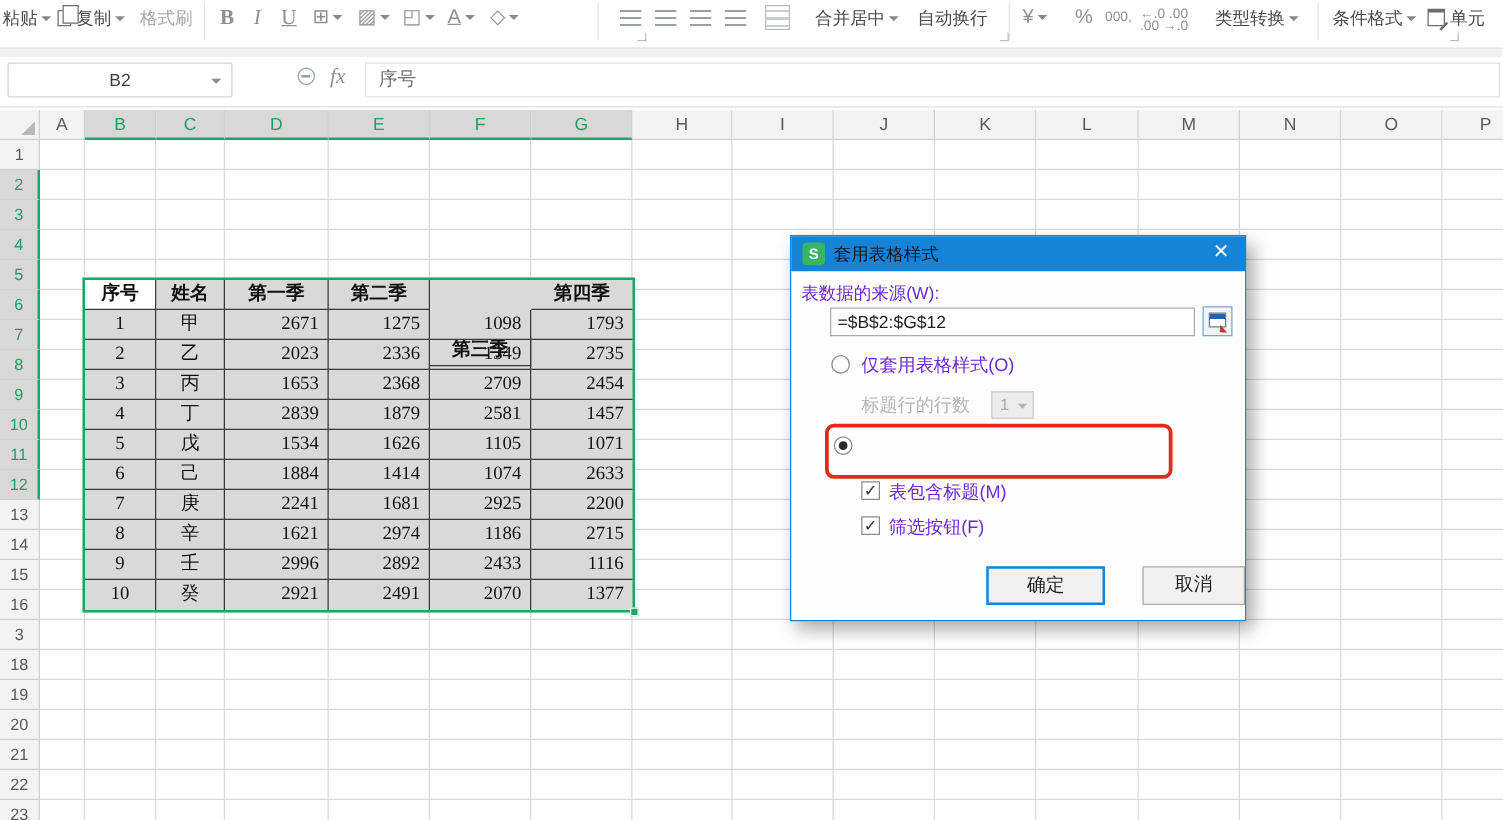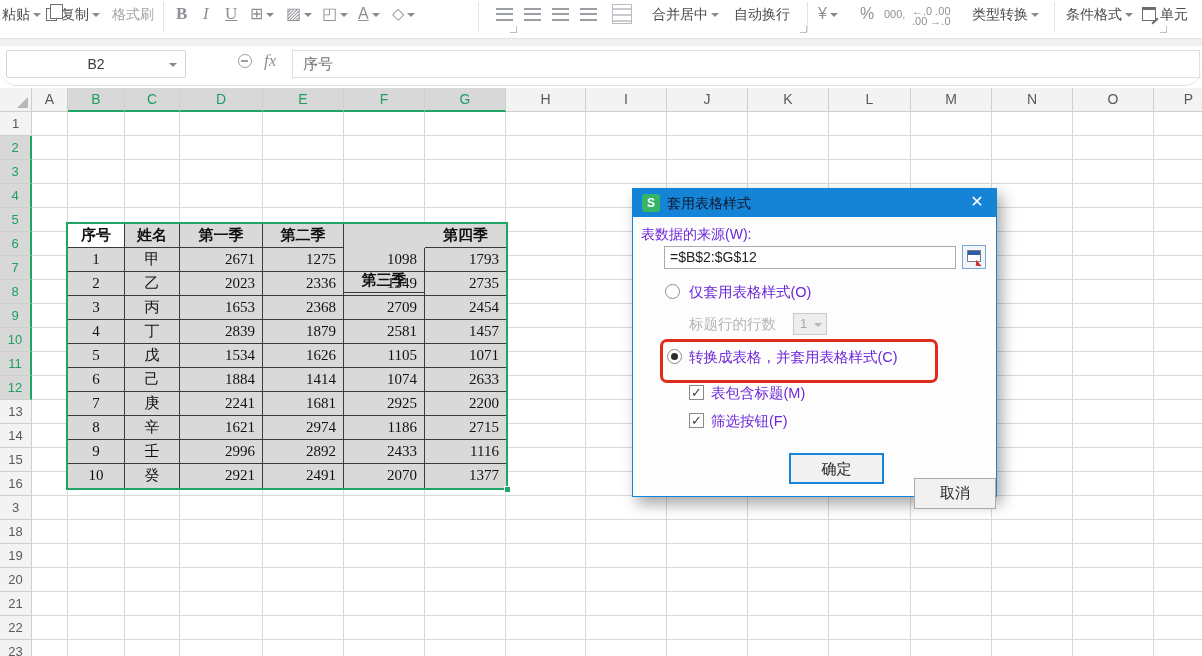--- a/index.html
+++ b/index.html
@@ -20,21 +20,21 @@
   .al-icon { position:absolute; top:8px; width:17px; height:13px;
     background:repeating-linear-gradient(to bottom,#9b9fa4 0 2px,transparent 2px 5.5px); }
   .al-box { position:absolute; top:4px; width:20px; height:20px; border:1px solid #b9bcc0;
     background:repeating-linear-gradient(to bottom,#c9ccd0 3px 5px,transparent 5px 9px); }
   .num-ico { font-size:11px; color:#8d9096; letter-spacing:0; }
   .group-corner { position:absolute; width:7px; height:7px; border-right:1px solid #bfbfbf; border-bottom:1px solid #bfbfbf; top:26px; }
   .cellstyle-ico { display:inline-block; width:14px; height:14px; border:1.5px solid #6d6d6d; border-top:3px solid #6d6d6d; vertical-align:-2px; margin-right:4px; position:relative; }
   .cellstyle-ico::after { content:""; position:absolute; right:-4px; bottom:-2px; width:8px; height:2px; background:#6d6d6d; transform:rotate(-45deg); }
 
   
-  #formula-bar { position:absolute; left:0; top:46px; width:1202px; height:40px; background:#fff; border-bottom:1px solid #e0e0e0;border-radius:18px; }
+  #formula-bar { position:absolute; left:0; top:46px; width:1202px; height:40px; background:#fff; border-bottom:1px solid #e0e0e0; }
   #name-box { position:absolute; left:6px; top:4px; width:180px; height:28px; border:1px solid #d5d5d5; border-radius:2px; font-size:14px; color:#3c3c3c; text-align:center; line-height:26px; background:#fff; }
   #name-box .caret { position:absolute; right:8px; top:12px; }
   #zoom-minus-icon { position:absolute; left:238px; top:8px; width:14px; height:14px; border:1.6px solid #9aa0a6; border-radius:50%; }
   #zoom-minus-icon::before { content:""; position:absolute; left:2px; top:5px; width:7px; height:1.6px; background:#9aa0a6; }
   #fx-label { position:absolute; left:264px; top:5px; font-family:"Liberation Serif", serif; font-style:italic; font-size:17px; color:#8d9096; }
   #formula-input { position:absolute; left:292px; top:4px; width:908px; height:28px; border:1px solid #e0e0e0; background:#fff; font-size:15px; color:#6f6f6f; line-height:26px; padding-left:10px; }
 
   
   #grid { position:absolute; left:0; top:88px; width:1202px; height:568px; background:#fff; }
   #corner-cell { position:absolute; left:0; top:0; width:32px; height:24px; background:#f3f3f3; border-right:1px solid #cfcfcf; border-bottom:1px solid #cfcfcf; }
@@ -72,21 +72,21 @@
   .radio { position:absolute; width:15px; height:15px; border:1px solid #8a8a8a; border-radius:50%; background:#fff; }
   .radio.on::after { content:""; position:absolute; left:3px; top:3px; width:7px; height:7px; border-radius:50%; background:#2b2b2b; }
   .checkbox { position:absolute; width:15px; height:15px; border:1px solid #8a8a8a; background:#fff; color:#3c3c3c; font-size:13px; line-height:13px; text-align:center; }
   .dlg-option { font-size:14.5px; }
   .disabled-text { color:#b5b5b5; }
   #header-rows-dd { position:absolute; left:160px; top:124px; width:34px; height:22px; border:1px solid #c9c9c9; background:#ededed; font-size:13px; color:#a9a9a9; line-height:20px; padding-left:6px; }
   #header-rows-dd .caret { border-top-color:#b5b5b5; position:absolute; right:4px; top:9px; }
   #red-annotation { position:absolute; left:27px; top:150px; width:278px; height:44px; border:3px solid #e02b1b; border-radius:7px; }
   .dlg-btn { position:absolute; top:264px; height:31px; background:#f1f1f1; font-size:15px; color:#1f1f1f; text-align:center; line-height:28px; }
   #ok-btn { left:156px; width:95px; border:2px solid #1583d6; }
-  #cancel-btn { left:281px; width:82px; border:1px solid #ababab;margin-top:25px; }
+  #cancel-btn { left:281px; width:82px; border:1px solid #ababab; }
 </style>
 </head>
 <body>
 
 <div id="toolbar">
   <span class="tb-item" style="left:2px"><span>粘贴</span><span class="caret"></span></span>
   <span class="tb-item" style="left:46px"><span class="icon-copy"></span><span>复制</span><span class="caret"></span></span>
   <span class="tb-item tb-gray" style="left:112px">格式刷</span>
   <span class="vsep" style="left:163px"></span>
   <span class="tb-item serifglyph" style="left:176px; font-weight:bold">B</span>
@@ -323,21 +323,20 @@
   </div>
 
   <span class="radio" style="left:32px; top:95px"></span>
   <span class="dlg-label dlg-option" style="left:56px; top:94px">仅套用表格样式(O)</span>
 
   <span class="dlg-label dlg-option disabled-text" style="left:56px; top:126px">标题行的行数</span>
   <div id="header-rows-dd"><span>1</span><span class="caret"></span></div>
 
   <div id="red-annotation"></div>
   <span class="radio on" style="left:34px; top:160px"></span>
-  <span class="dlg-label dlg-option" style="left:56px; top:159px">转换成表格，并套用表格样式(C)</span>
 
   <span class="checkbox" style="left:56px; top:196px">✓</span>
   <span class="dlg-label dlg-option" style="left:78px; top:195px">表包含标题(M)</span>
 
   <span class="checkbox" style="left:56px; top:224px">✓</span>
   <span class="dlg-label dlg-option" style="left:78px; top:223px">筛选按钮(F)</span>
 
   <div class="dlg-btn" id="ok-btn">确定</div>
   <div class="dlg-btn" id="cancel-btn">取消</div>
 </div>

